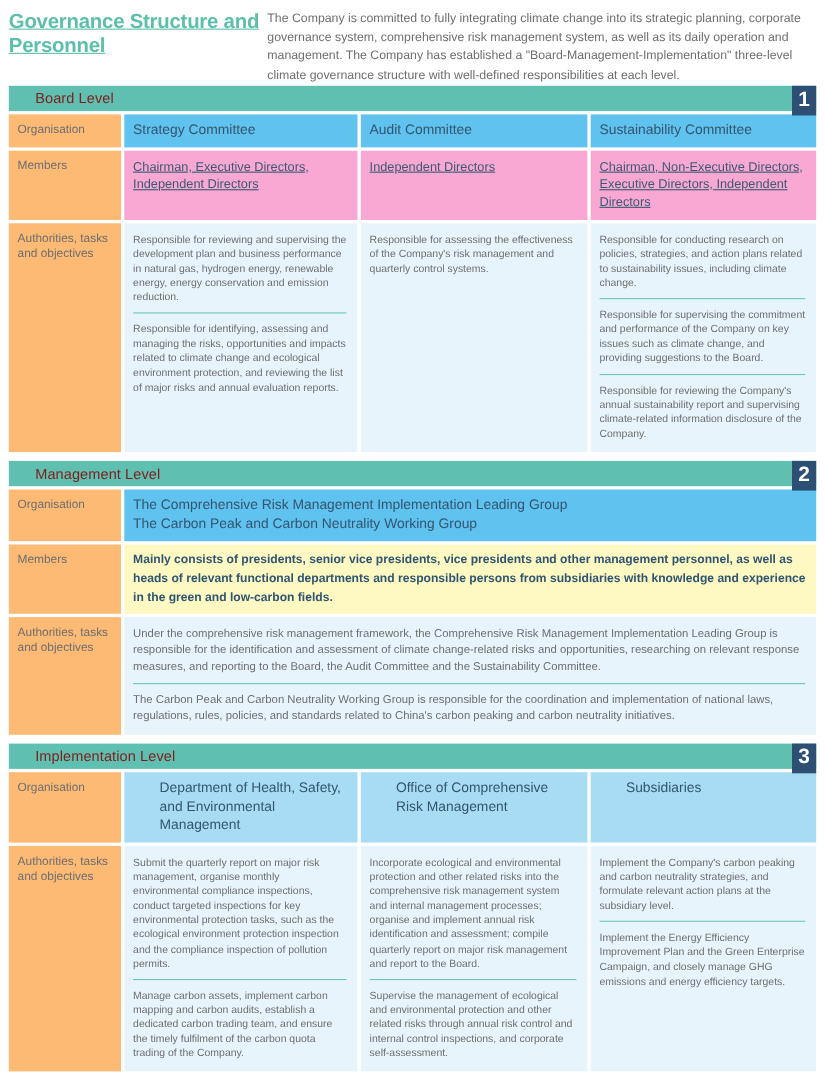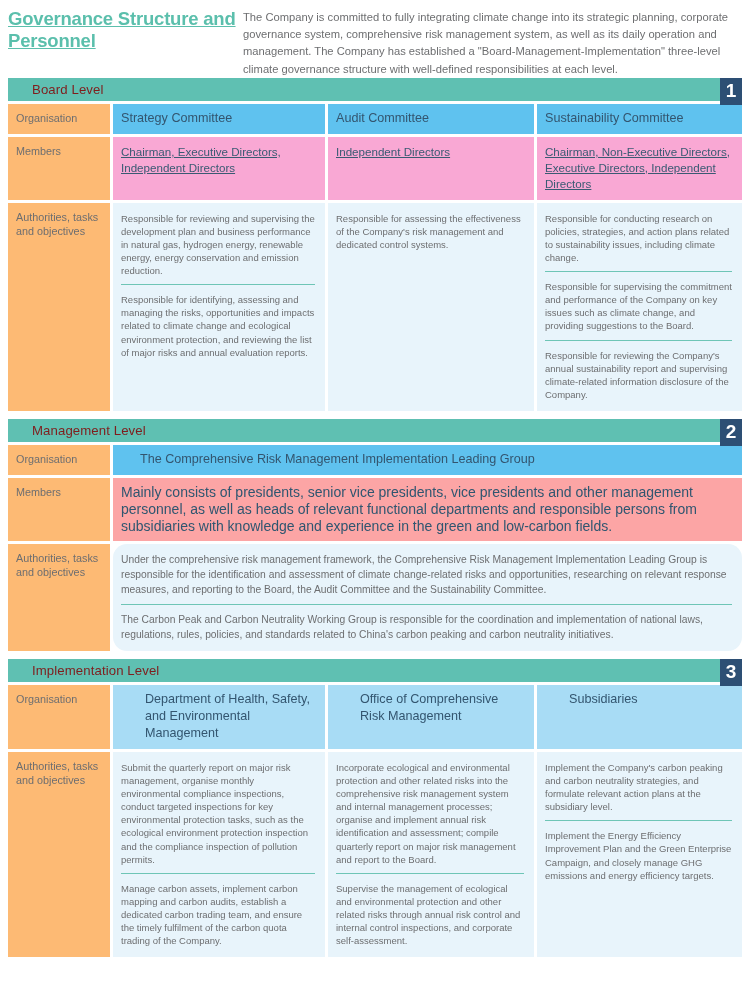--- a/index.html
+++ b/index.html
@@ -115,54 +115,53 @@
   }
   .members-cell {
     background: #f9a8d4;
     color: #3a5a73;
     font-size: 11.6px;
     line-height: 16px;
     padding: 7px 8px 8px 8px;
     text-decoration: underline;
   }
   .members-cell-wide {
-    background: #fca5a5;
+    background: #fef9c3;
     color: #2f5670;
-    font-size: 14px;
+    font-size: 11px;
     line-height: 17px;
     padding: 6px 8px 6px 8px;
-    font-weight: normal;
+    font-weight: bold;
   }
   .auth-cell {
     background: #e8f4fb;
     color: #6d6e70;
     font-size: 9.5px;
     line-height: 13.1px;
     padding: 9px 10px 10px 8px;
   }
   .auth-wide {
     background: #e8f4fb;
     color: #6d6e70;
     font-size: 10.3px;
     line-height: 15px;
     padding: 8px 10px 9px 8px;
-    border-radius: 14px;
   }
   .auth-p { margin: 0; }
   .auth-p + .auth-p {
     margin-top: 7px;
     padding-top: 8px;
     border-top: 1px solid #6ec5b6;
   }
   .auth-wide .auth-p + .auth-p {
     margin-top: 7px;
     padding-top: 7px;
   }
   .block-mb { margin-bottom: 8px; }
-  .nowrapline { display: block; margin-left: 19px; }
+  .nowrapline { display: block; }
 </style>
 </head>
 <body>
 
 <div class="page">
 
   <div class="intro">
     <div class="intro-title">Governance Structure and Personnel</div>
     <div class="intro-body">The Company is committed to fully integrating climate change into its strategic planning, corporate governance system, comprehensive risk management system, as well as its daily operation and management. The Company has established a "Board-Management-Implementation" three-level climate governance structure with well-defined responsibilities at each level.</div>
   </div>
@@ -192,21 +191,21 @@
     </div>
 
     <div class="row">
       <div class="rowlabel">Authorities, tasks and objectives</div>
       <div class="cells">
         <div class="cell c1 auth-cell">
           <p class="auth-p">Responsible for reviewing and supervising the development plan and business performance in natural gas, hydrogen energy, renewable energy, energy conservation and emission reduction.</p>
           <p class="auth-p">Responsible for identifying, assessing and managing the risks, opportunities and impacts related to climate change and ecological environment protection, and reviewing the list of major risks and annual evaluation reports.</p>
         </div>
         <div class="cell c2 auth-cell">
-          <p class="auth-p">Responsible for assessing the effectiveness of the Company's risk management and dedicated control systems.</p>
+          <p class="auth-p">Responsible for assessing the effectiveness of the Company's risk management and quarterly control systems.</p>
         </div>
         <div class="cell c3 auth-cell">
           <p class="auth-p">Responsible for conducting research on policies, strategies, and action plans related to sustainability issues, including climate change.</p>
           <p class="auth-p">Responsible for supervising the commitment and performance of the Company on key issues such as climate change, and providing suggestions to the Board.</p>
           <p class="auth-p">Responsible for reviewing the Company's annual sustainability report and supervising climate-related information disclosure of the Company.</p>
         </div>
       </div>
     </div>
   </div>
 
@@ -214,20 +213,21 @@
     <div class="level-bar">
       <span class="level-bar-label">Management Level</span>
       <span class="level-badge">2</span>
     </div>
 
     <div class="row">
       <div class="rowlabel">Organisation</div>
       <div class="cells">
         <div class="cell c3 org-cell">
           <span class="nowrapline">The Comprehensive Risk Management Implementation Leading Group</span>
+          <span class="nowrapline">The Carbon Peak and Carbon Neutrality Working Group</span>
         </div>
       </div>
     </div>
 
     <div class="row">
       <div class="rowlabel">Members</div>
       <div class="cells">
         <div class="cell c3 members-cell-wide">Mainly consists of presidents, senior vice presidents, vice presidents and other management personnel, as well as heads of relevant functional departments and responsible persons from subsidiaries with knowledge and experience in the green and low-carbon fields.</div>
       </div>
     </div>

